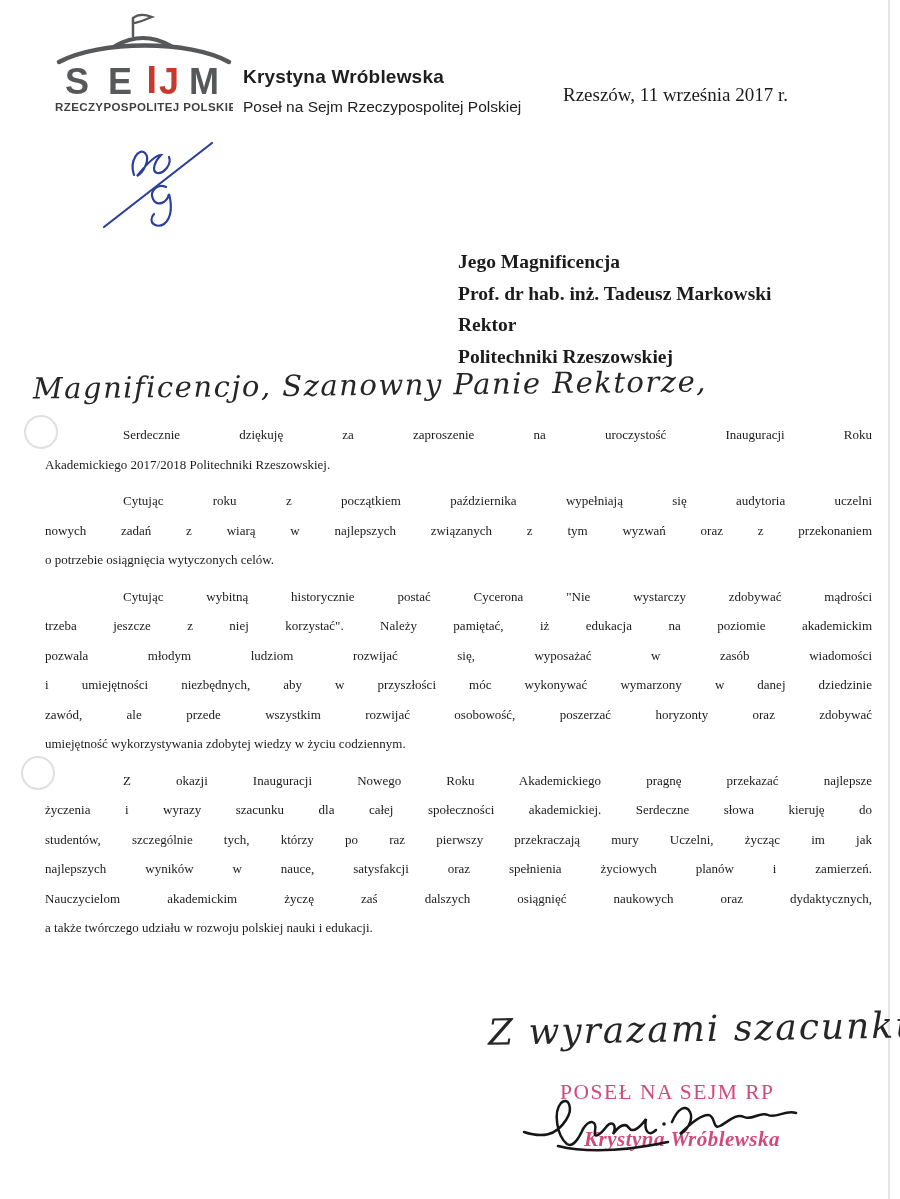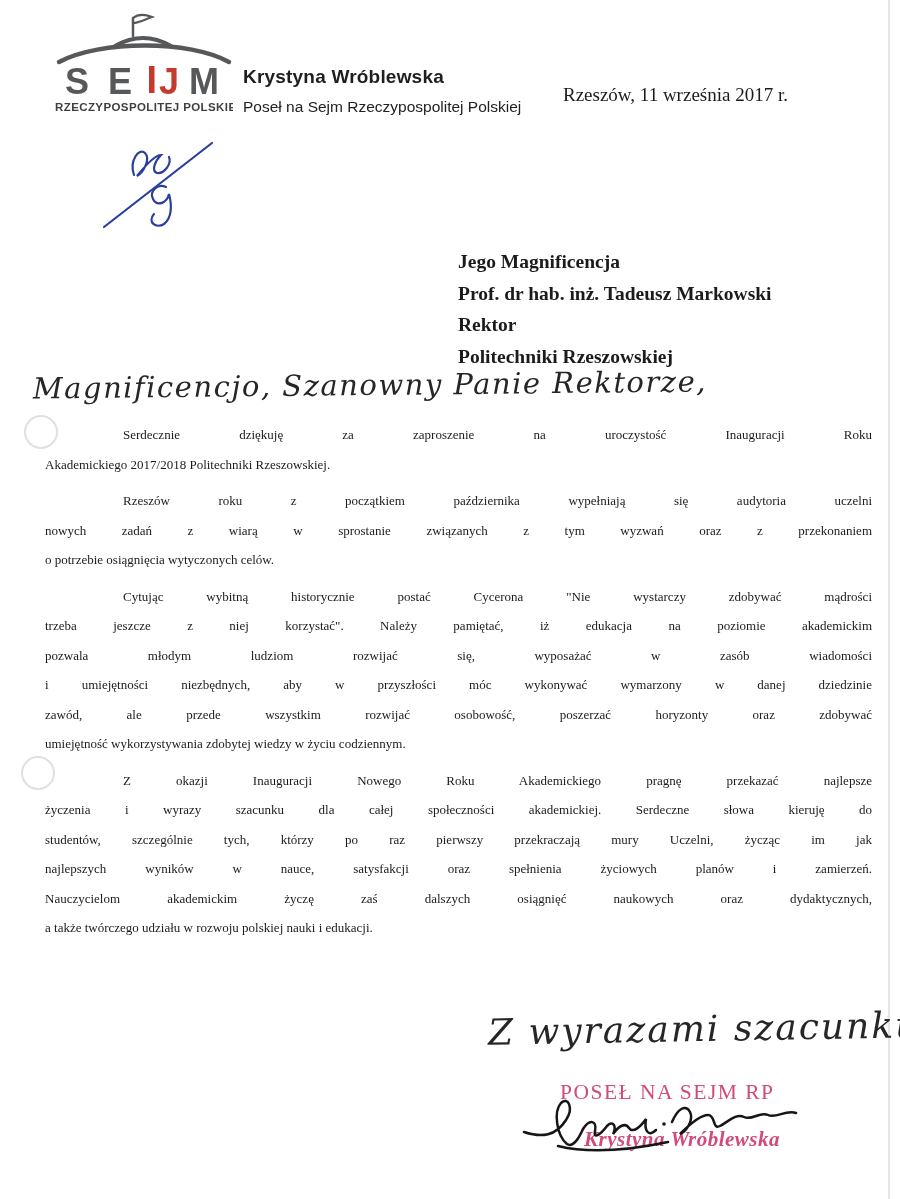--- a/index.html
+++ b/index.html
@@ -111,22 +111,22 @@
   </div>
 
   <div class="hw salutation">Magnificencjo, Szanowny Panie Rektorze,</div>
 
   <div class="body-text">
       <div class="para">
         <div class="line indent">Serdecznie dziękuję za zaproszenie na uroczystość Inauguracji Roku</div>
         <div class="line last">Akademickiego 2017/2018 Politechniki Rzeszowskiej.</div>
       </div>
       <div class="para">
-        <div class="line indent">Rzeszów roku z początkiem października wypełniają się audytoria uczelni</div>
-        <div class="line">nowych zadań z wiarą w sprostanie związanych z tym wyzwań oraz z przekonaniem</div>
+        <div class="line indent">Cytując roku z początkiem października wypełniają się audytoria uczelni</div>
+        <div class="line">nowych zadań z wiarą w najlepszych związanych z tym wyzwań oraz z przekonaniem</div>
         <div class="line last">o potrzebie osiągnięcia wytyczonych celów.</div>
       </div>
       <div class="para">
         <div class="line indent">Cytując wybitną historycznie postać Cycerona "Nie wystarczy zdobywać mądrości</div>
         <div class="line">trzeba jeszcze z niej korzystać". Należy pamiętać, iż edukacja na poziomie akademickim</div>
         <div class="line">pozwala młodym ludziom rozwijać się, wyposażać w zasób wiadomości</div>
         <div class="line">i umiejętności niezbędnych, aby w przyszłości móc wykonywać wymarzony w danej dziedzinie</div>
         <div class="line">zawód, ale przede wszystkim rozwijać osobowość, poszerzać horyzonty oraz zdobywać</div>
         <div class="line last">umiejętność wykorzystywania zdobytej wiedzy w życiu codziennym.</div>
       </div>

